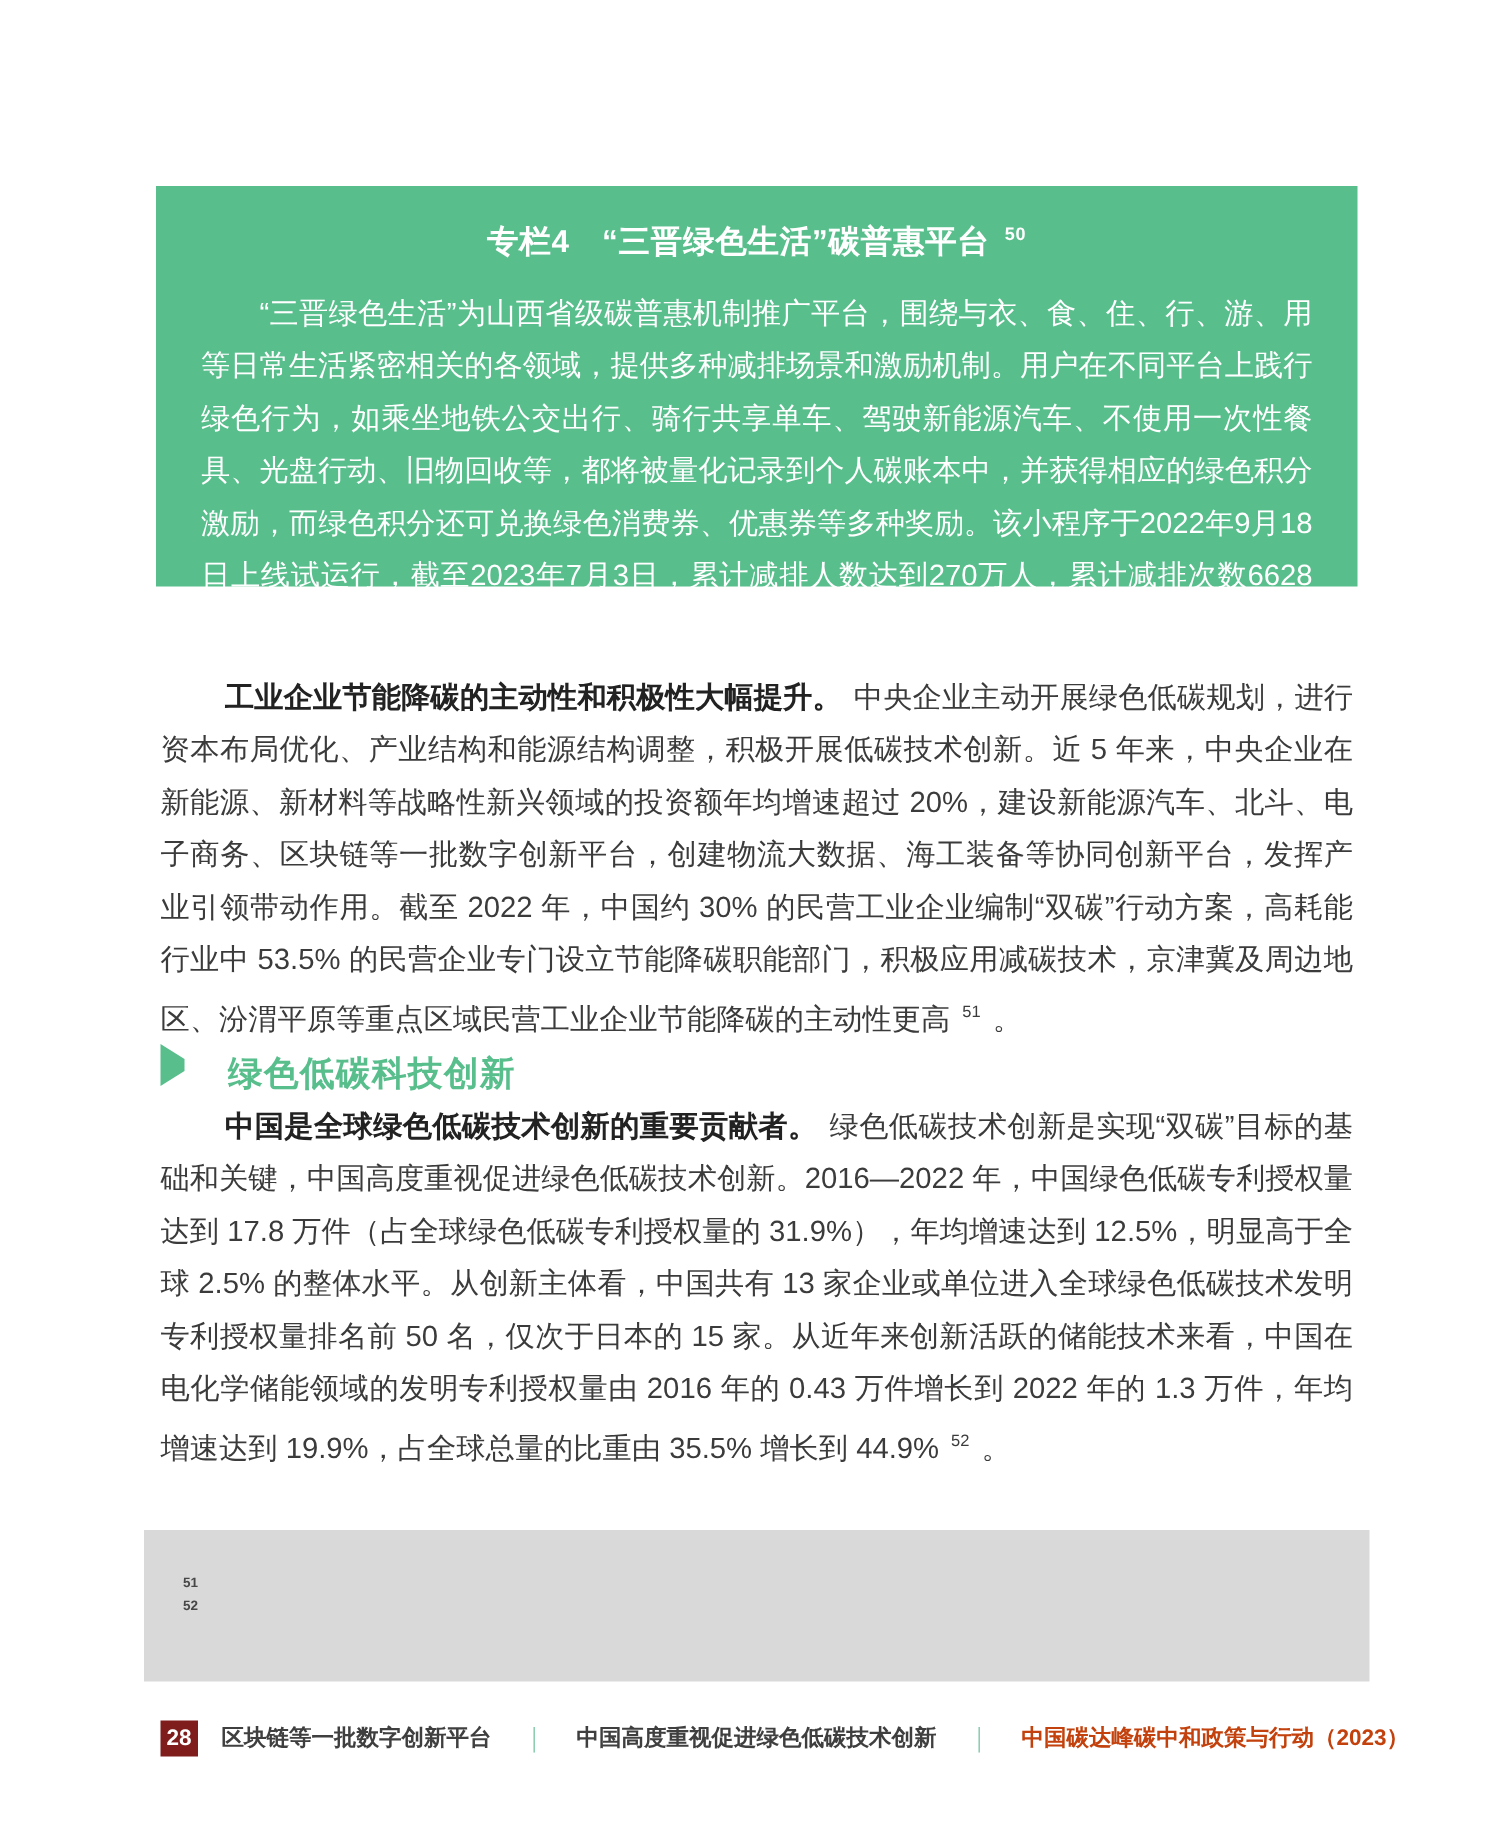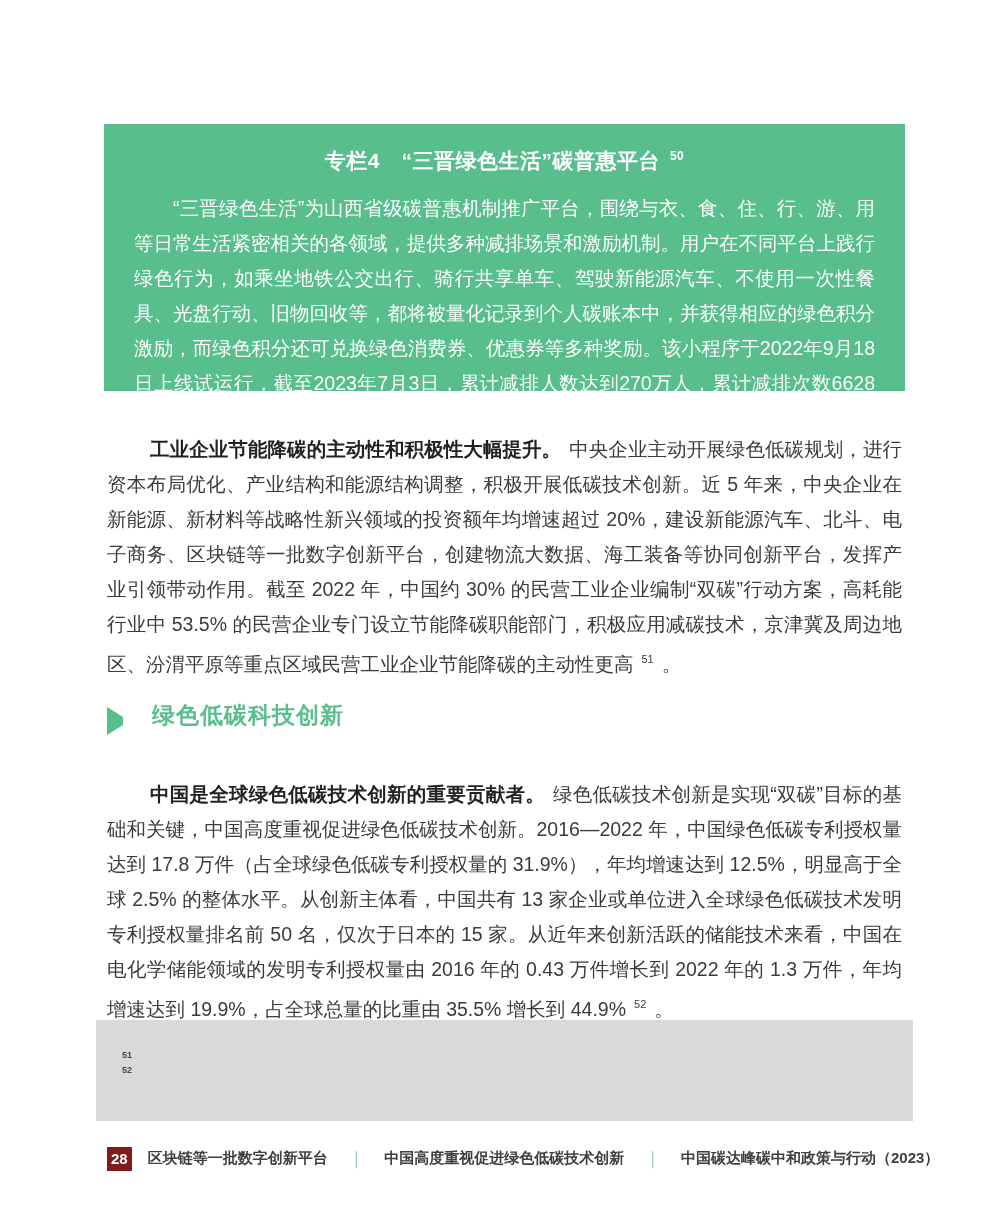--- a/index.html
+++ b/index.html
@@ -47,29 +47,29 @@
     left: 95px;
     width: 803px;
     font-size: 19.5px;
     line-height: 35px;
     text-align: justify;
     text-indent: 2em;
     color: #3b3b3b;
   }
   .para .lead { font-weight: bold; color: #222222; }
   .para sup { font-size: 11px; }
-  #para-industry { top: 420px; }
-  #para-innovation { top: 765px; }
+  #para-industry { top: 436px; }
+  #para-innovation { top: 722px; }
 
   
   .section-header {
     position: absolute;
     left: 95px; top: 684px;
     display: flex;
-    align-items: flex-end;
+    align-items: flex-start;
     gap: 17px;
   }
   .tri {
     width: 0; height: 0;
     border-left: 16px solid #57be8c;
     border-top: 10px solid transparent;
     border-bottom: 10px solid transparent;
   }
   .section-header h2 {
     font-size: 23px;
@@ -120,21 +120,21 @@
     display: inline-flex;
     align-items: center;
     justify-content: center;
     width: 25px; height: 24px;
     background: #7f1d1d;
     color: #ffffff;
     font-size: 15px;
     font-weight: bold;
   }
   .sep { color: #8fcdb1; font-weight: normal; font-size: 17px; }
-  .doc-title { color: #404040; }
+  .doc-title { color: #c2410c; }
 </style>
 </head>
 <body>
 
 <div class="page">
 
   <section class="callout">
     <div class="callout-title">
       <span>专栏4　“三晋绿色生活”碳普惠平台</span><sup>50</sup>
     </div>

